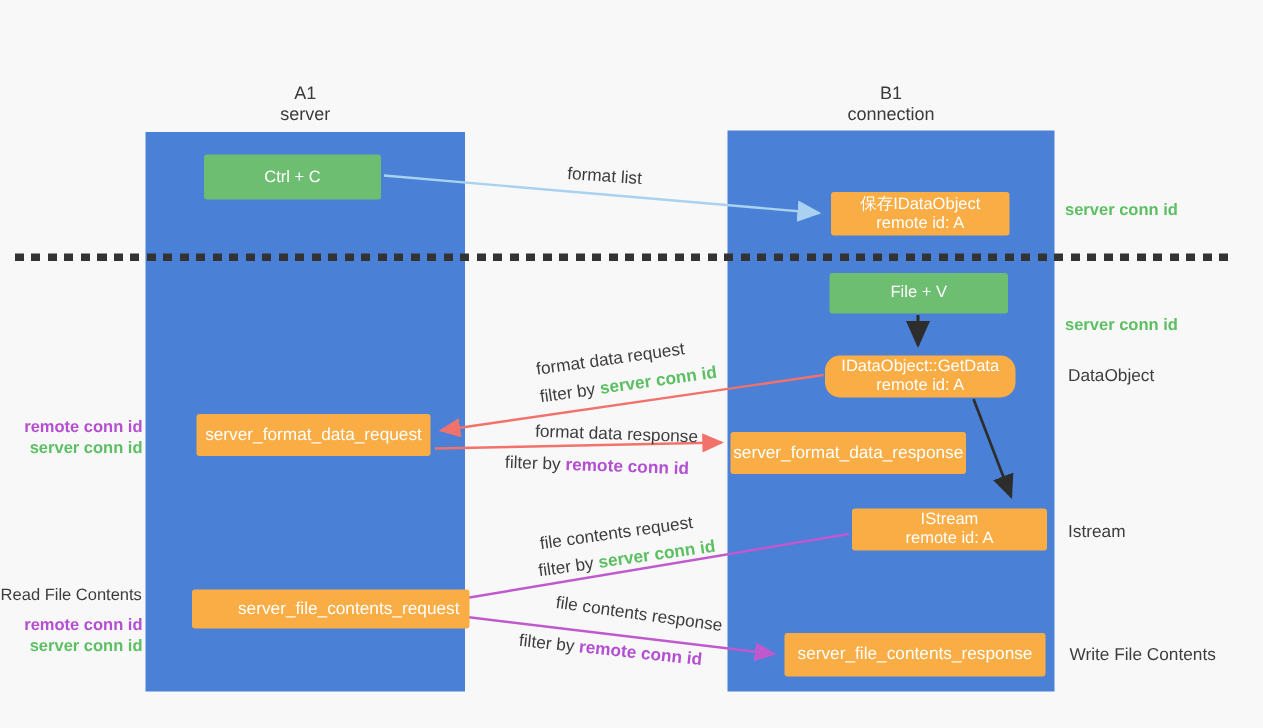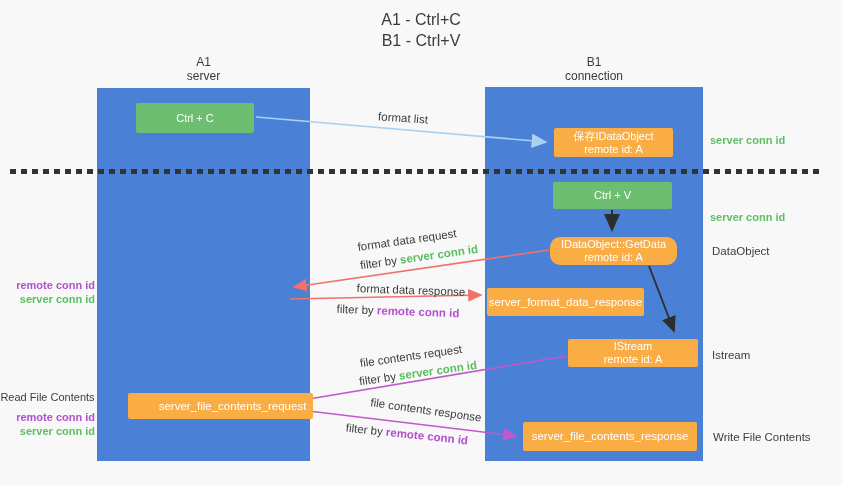--- a/index.html
+++ b/index.html
@@ -53,24 +53,20 @@
   }
   .right-label.green{color:#5cbf62;font-weight:bold;font-size:11px;}
 
   svg.arrows{position:absolute;left:0;top:0;pointer-events:none;}
 </style>
 </head>
 <body>
 
 <div class="stage">
 
-  <div class="title">
-    <div>A1 - Ctrl+C</div>
-    <div>B1 - Ctrl+V</div>
-  </div>
 
   <div class="lane-header" style="left:97px;width:213px;">
     <div>A1</div>
     <div>server</div>
   </div>
   <div class="lane-header" style="left:485px;width:218px;">
     <div>B1</div>
     <div>connection</div>
   </div>
 
@@ -106,28 +102,31 @@
   <div class="box green" style="left:136px;top:103px;width:118px;height:30px;">
     <span>Ctrl + C</span>
   </div>
 
   <div class="box orange" style="left:554px;top:128px;width:119px;height:29px;">
     <span>保存IDataObject</span>
     <span>remote id: A</span>
   </div>
 
   <div class="box green" style="left:553px;top:182px;width:119px;height:27px;">
-    <span>Ctrl + V</span>
+    <span>File + V</span>
   </div>
 
   <div class="box orange" style="left:550px;top:237px;width:127px;height:28px;border-radius:10px;">
     <span>IDataObject::GetData</span>
     <span>remote id: A</span>
   </div>
 
+  <div class="box orange" style="left:131px;top:276px;width:156px;height:28px;font-size:11.5px;">
+    <span>server_format_data_request</span>
+  </div>
 
   <div class="box orange" style="left:487px;top:288px;width:157px;height:28px;font-size:11.5px;">
     <span>server_format_data_response</span>
   </div>
 
   <div class="box orange" style="left:568px;top:339px;width:130px;height:28px;">
     <span>IStream</span>
     <span>remote id: A</span>
   </div>
 

